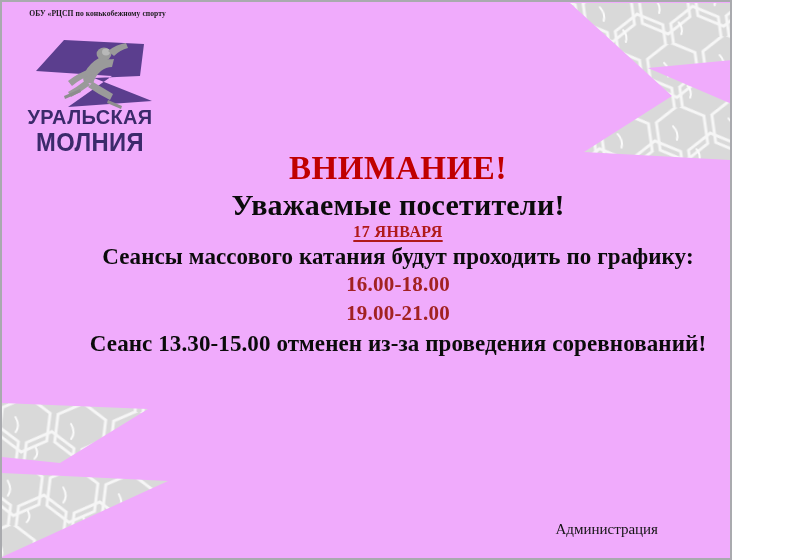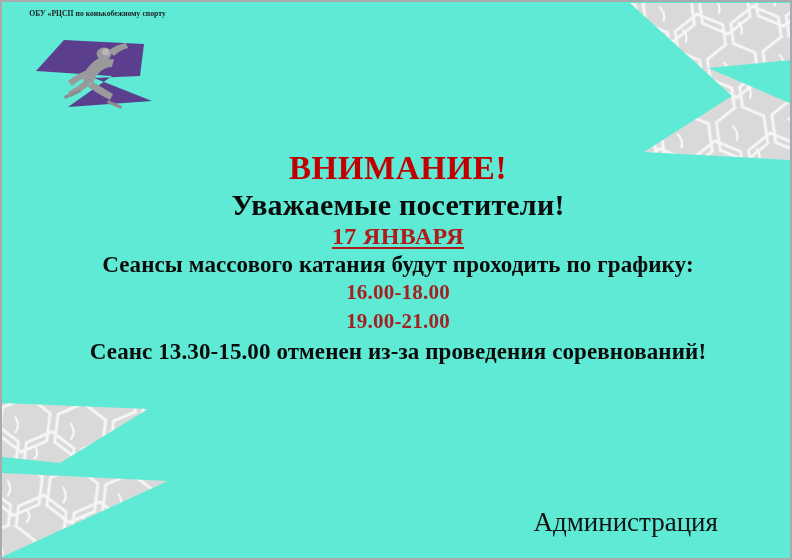--- a/index.html
+++ b/index.html
@@ -11,23 +11,23 @@
   }
   body {
     width: 792px;
     height: 560px;
     font-family: "Liberation Serif", "DejaVu Serif", serif;
     overflow: hidden;
   }
 
   #poster {
     position: relative;
-    width: 792px;
+    width: 732px;
     height: 560px;
-    background: #5eead4;
+    background: #f0abfc;
     border: 2px solid #a9aaae;
     overflow: hidden;
   }
 
   
   .deco {
     position: absolute;
     pointer-events: none;
   }
   .deco-tr {
@@ -116,21 +116,21 @@
   .n-greeting {
     font-size: 30px;
     font-weight: bold;
     color: #0b0b0b;
     letter-spacing: 0.2px;
     margin-bottom: 4px;
   }
   .n-date-wrap { margin-bottom: 5px; }
   .n-date {
     display: inline-block;
-    font-size: 24px;
+    font-size: 16px;
     font-weight: bold;
     color: #b01a1a;
     text-decoration: underline;
     text-underline-offset: 3px;
     text-decoration-thickness: 2px;
     letter-spacing: 0.4px;
     text-align: center;
   }
   .n-schedule-intro {
     font-size: 23px;
@@ -152,21 +152,21 @@
     color: #0b0b0b;
     letter-spacing: 0.1px;
     margin-top: 3px;
   }
 
   
   .signature {
     position: absolute;
     right: 72px;
     bottom: 20px;
-    font-size: 27px;
+    font-size: 15px;
     color: #141414;
     font-family: "Liberation Serif", "DejaVu Serif", serif;
     margin-left: 42px;
   }
 </style>
 </head>
 <body>
 
 <div id="poster">
 
@@ -238,20 +238,24 @@
         <path d="M70 31 q-12 4 -22 12 l4 5 q9 -8 20 -11 Z"></path>
 
         <path d="M73 44 q10 6 20 12 l-3 6 q-12 -6 -22 -13 Z"></path>
 
         <path d="M66 42 q-9 7 -18 12 l3 5 q10 -5 19 -12 Z"></path>
 
         <path d="M44 58 l16 -7 l1 3 l-16 7 Z" fill="#8d8d8d"></path>
         <path d="M88 62 l14 6 l-1 3 l-14 -6 Z" fill="#8d8d8d"></path>
       </g>
     </svg>
+    <div class="logo-words">
+      <div class="logo-line1">УРАЛЬСКАЯ</div>
+      <div class="logo-line2">МОЛНИЯ</div>
+    </div>
   </div>
 
   <div class="notice">
 
     <div class="n-line n-attention">ВНИМАНИЕ!</div>
 
     <div class="n-line n-greeting">Уважаемые посетители!</div>
 
     <div class="n-line n-date-wrap">
       <span class="n-date">17 ЯНВАРЯ</span>

